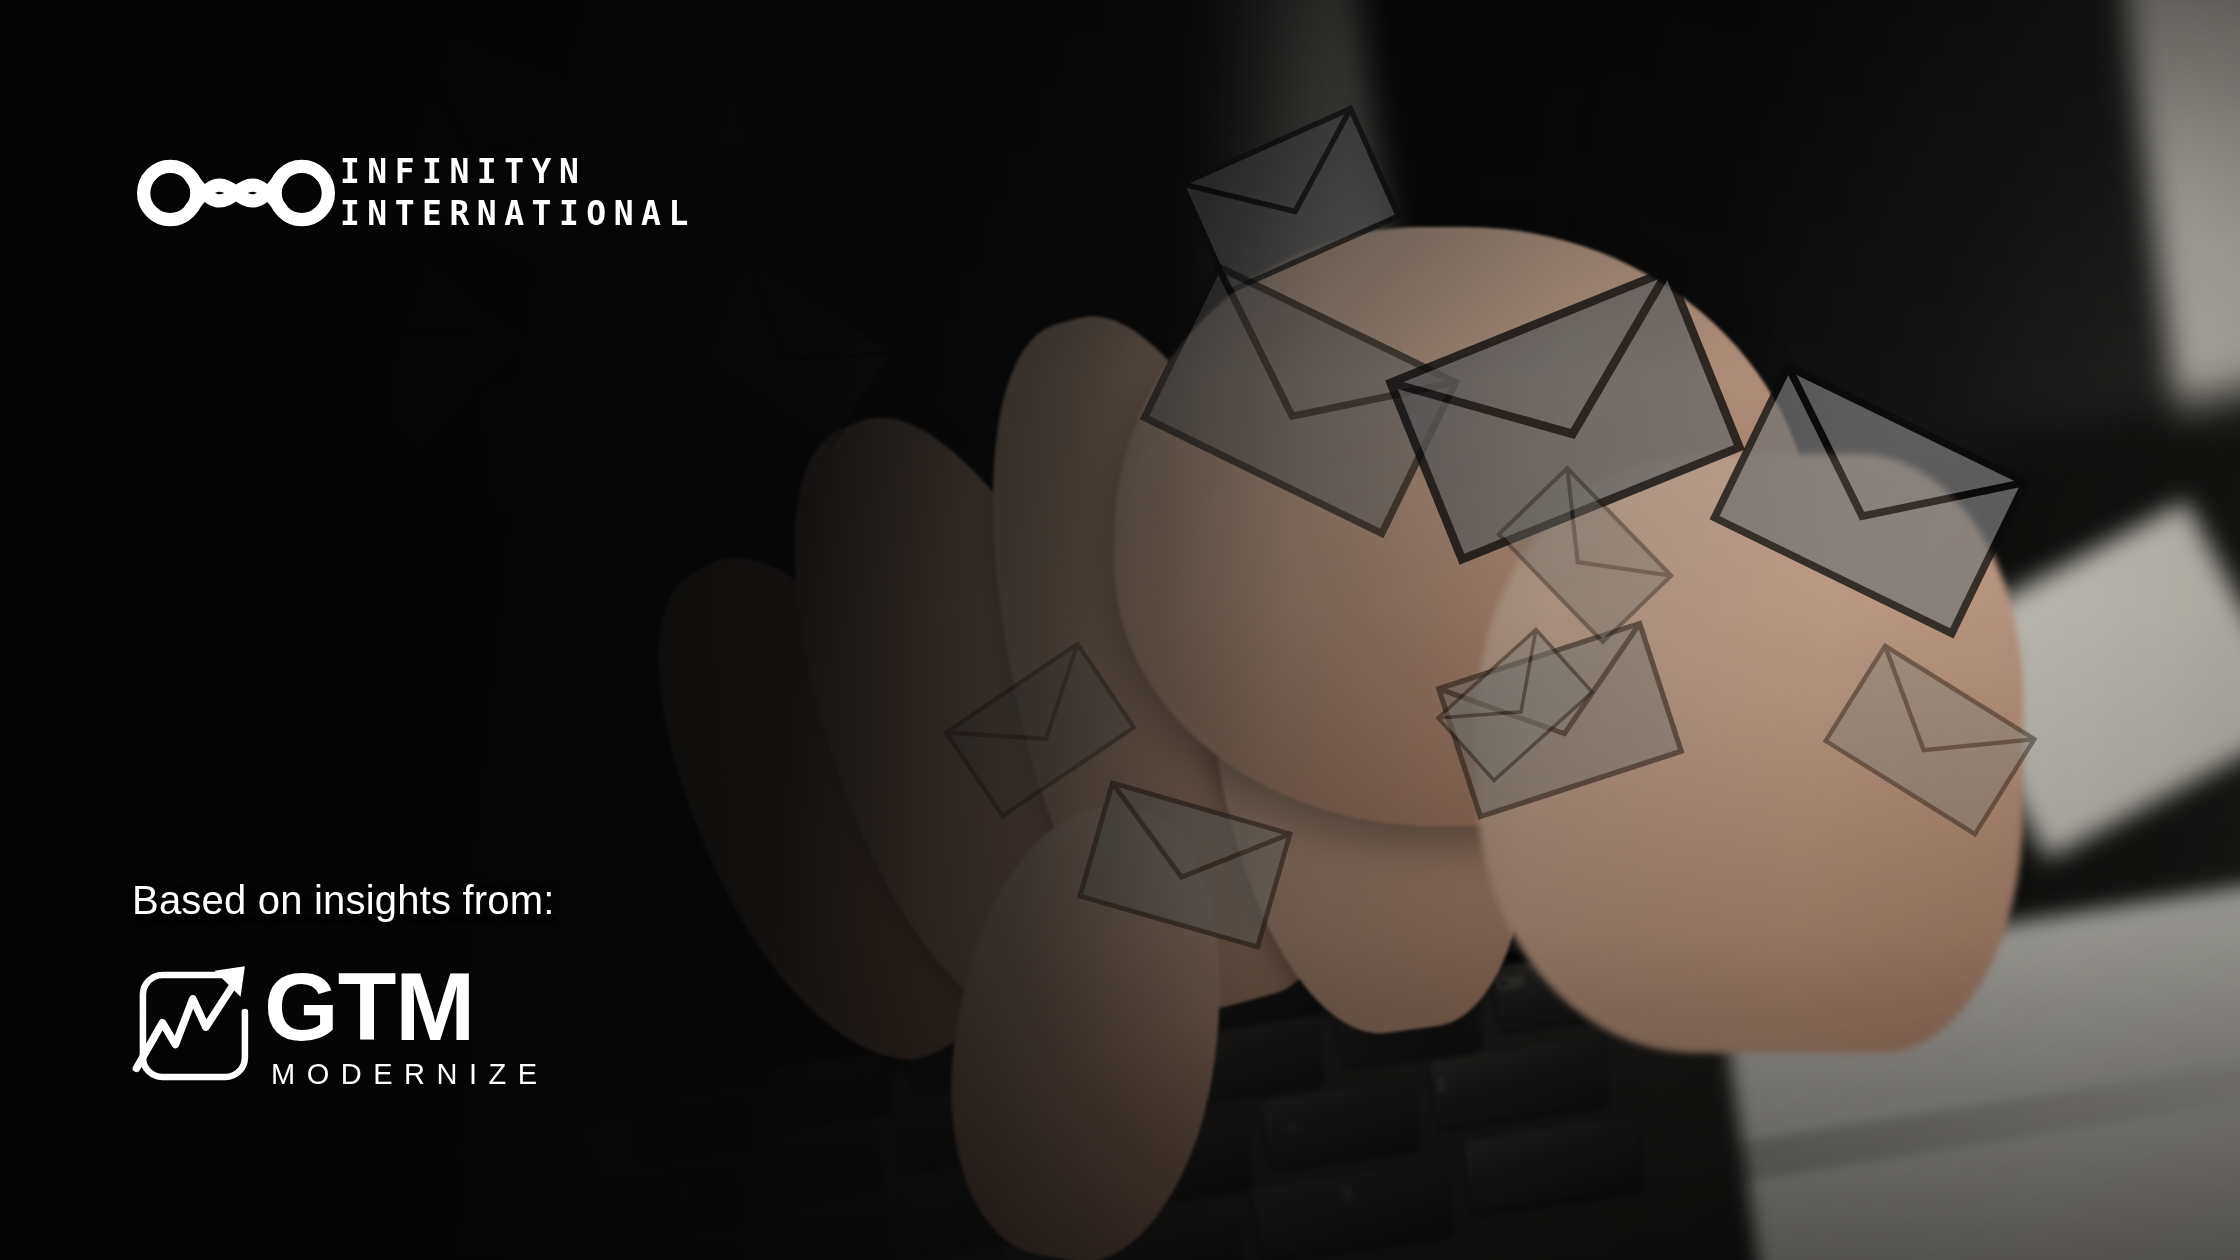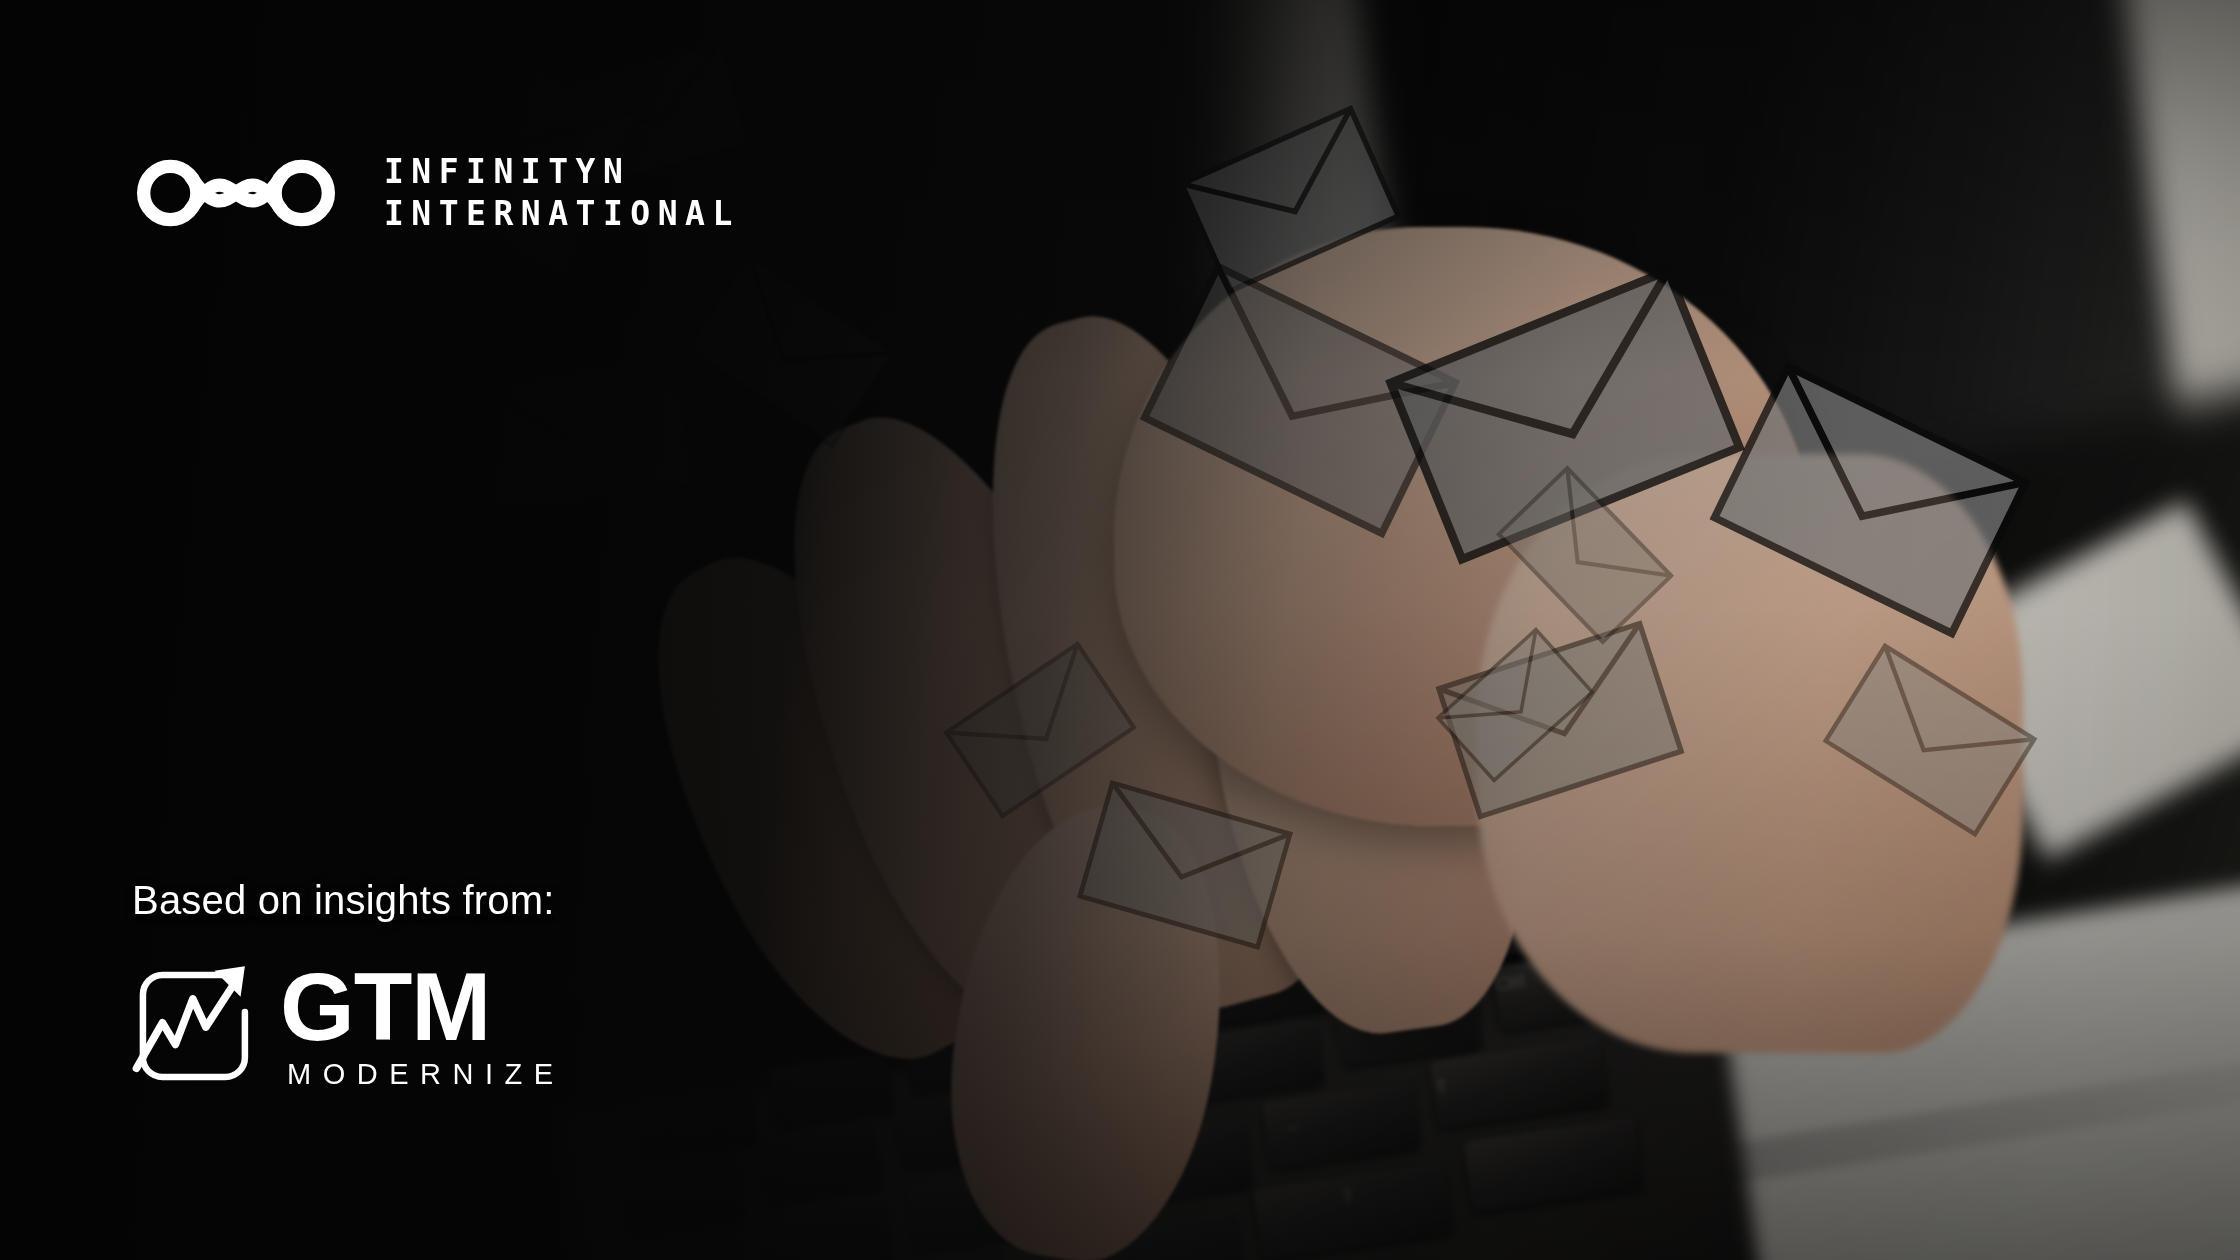--- a/index.html
+++ b/index.html
@@ -130,21 +130,21 @@
   .veil-top{
     position:absolute;inset:0;
     background:linear-gradient(180deg, rgba(0,0,0,.40) 0%, rgba(0,0,0,0) 30%);
   }
   .veil-global{position:absolute;inset:0;background:rgba(0,0,0,.16);}
 
   
   .content{position:absolute;inset:0;}
 
   
-  .brand{position:absolute;left:132px;top:155px;display:flex;align-items:center;gap:44px;}
+  .brand{position:absolute;left:132px;top:155px;display:flex;align-items:center;}
   .brand-mark{width:208px;height:72px;flex:none;}
   .brand-mark svg{display:block;width:100%;height:100%;}
   .brand-words{display:flex;flex-direction:column;gap:9px;}
   .brand-line{
     color:#ffffff;font-size:33px;font-weight:700;letter-spacing:7.5px;line-height:1;
     font-family:"DejaVu Sans Mono", monospace;
   }
 
   
   .headline{position:absolute;left:130px;top:360px;width:1660px;}
@@ -159,21 +159,21 @@
   .hl-2,.hl-3{color:#ffffff;text-shadow:0 3px 18px rgba(0,0,0,.62);}
 
   
   .credit{position:absolute;left:132px;top:880px;text-decoration:underline;}
   .credit-label{
     color:#ffffff;font-size:40px;font-weight:400;letter-spacing:.2px;line-height:1;
     text-shadow:0 2px 10px rgba(0,0,0,.6);
   }
 
   
-  .gtm{position:absolute;left:128px;top:962px;display:flex;align-items:center;gap:22px;}
+  .gtm{position:absolute;left:128px;top:962px;display:flex;align-items:center;gap:6px;}
   .gtm-mark{width:134px;height:128px;flex:none;}
   .gtm-mark svg{display:block;width:100%;height:100%;overflow:visible;}
   .gtm-words{display:flex;flex-direction:column;align-items:flex-start;margin-left:-4px;}
   .gtm-main{
     color:#fff;font-size:96px;font-weight:700;line-height:.92;letter-spacing:-1px;
     font-family:"Liberation Sans", sans-serif;
   }
   .gtm-sub{
     color:#fff;font-size:29px;font-weight:400;letter-spacing:11.5px;line-height:1;
     margin-top:9px;margin-left:7px;

